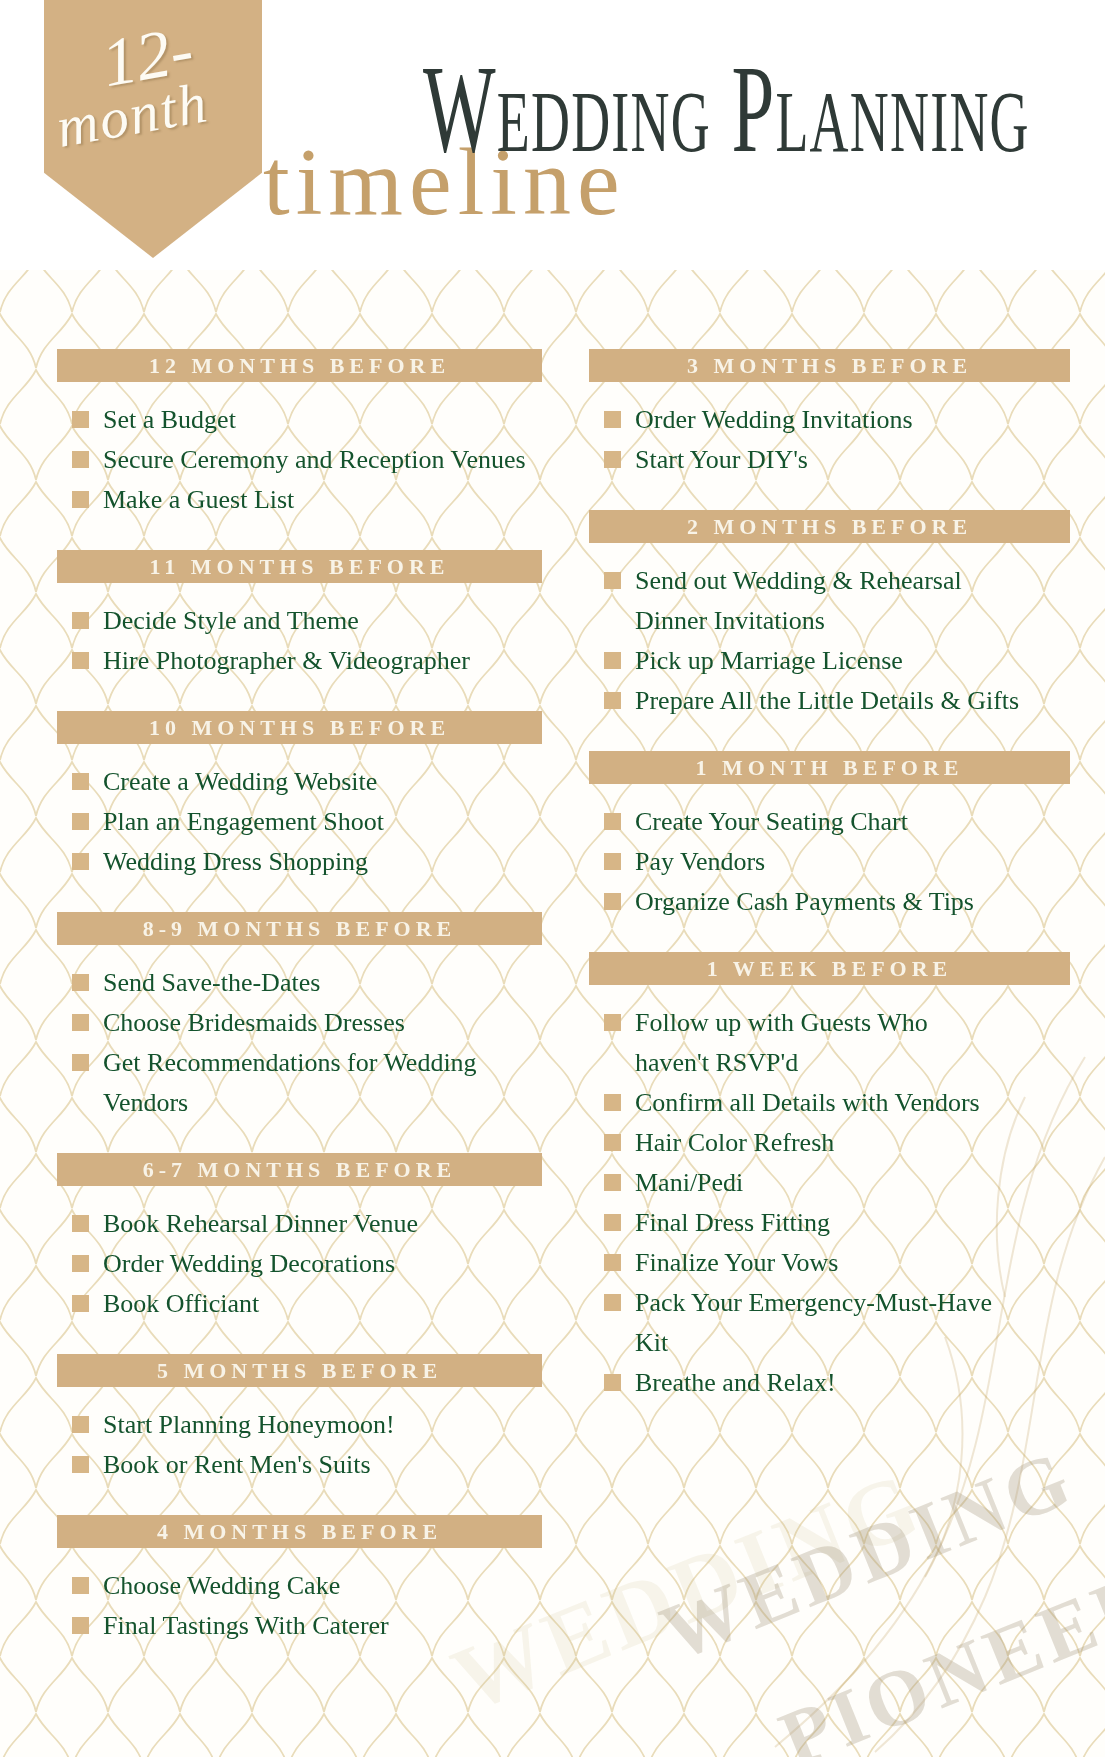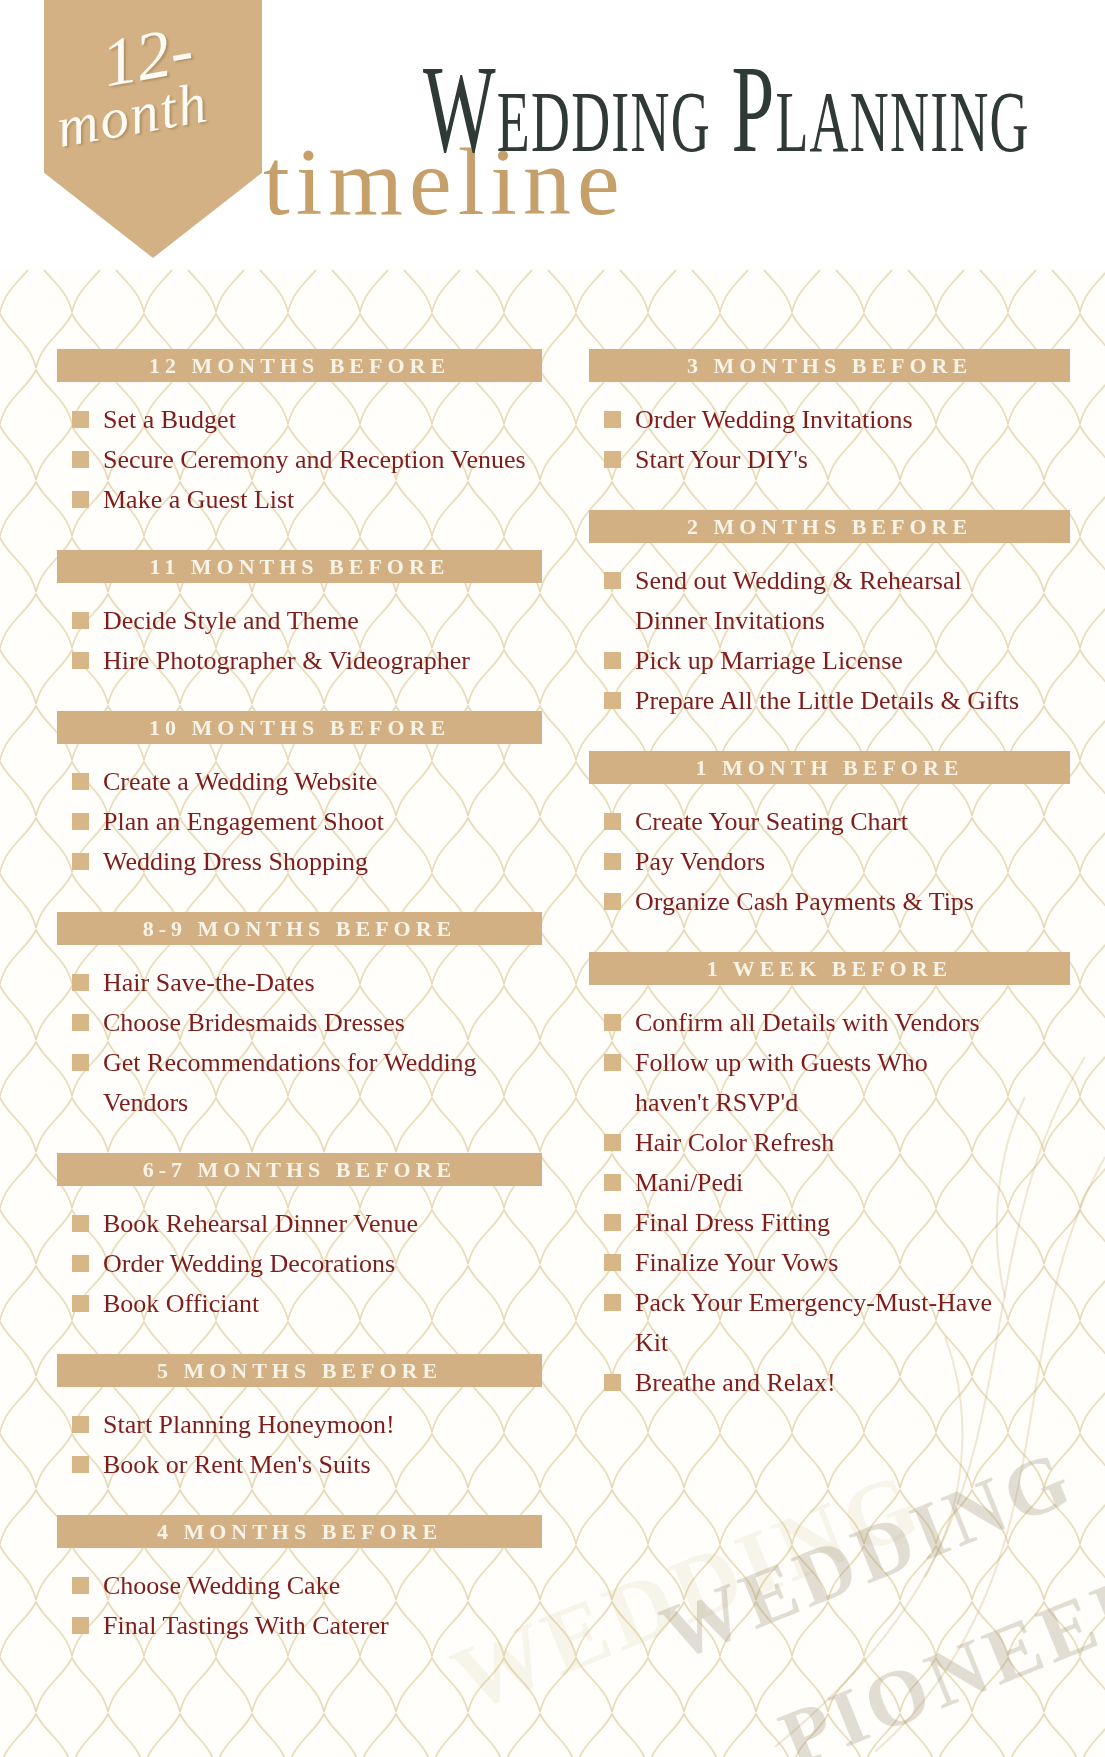--- a/index.html
+++ b/index.html
@@ -55,21 +55,21 @@
     text-align:center; font-weight:bold;
     font-size:22px; letter-spacing:5px;
   }
   .sec-list { list-style:none; margin:18px 0 30px; padding:0 0 0 15px; }
   .sec-list li { display:flex; align-items:flex-start; }
   .bullet {
     flex:0 0 auto; width:17px; height:17px; margin:11px 14px 0 0;
     background:#d7b687;
   }
   .item-text {
-    font-size:26px; line-height:40px; color:#7f1d1d; white-space:pre;
+    font-size:26px; line-height:40px; color:#14532d; white-space:pre;
   }
 
   
   .wm {
     position:absolute; font-weight:bold; letter-spacing:5px;
     font-size:80px; line-height:1; transform:rotate(-22deg);
     pointer-events:none;
   }
   .wm.ghost { color:rgba(201,182,138,.14); font-size:92px; }
   .wm.main  { color:rgba(158,146,118,.30); }
@@ -162,21 +162,21 @@
             <span class="bullet"></span>
             <span class="item-text">Wedding Dress Shopping</span>
           </li>
         </ul>
       </section>
       <section>
         <div class="sec-bar">8-9 MONTHS BEFORE</div>
         <ul class="sec-list">
           <li>
             <span class="bullet"></span>
-            <span class="item-text">Hair Save-the-Dates</span>
+            <span class="item-text">Send Save-the-Dates</span>
           </li>
           <li>
             <span class="bullet"></span>
             <span class="item-text">Choose Bridesmaids Dresses</span>
           </li>
           <li>
             <span class="bullet"></span>
             <span class="item-text">Get Recommendations for Wedding
 Vendors</span>
           </li>
@@ -273,29 +273,29 @@
             <span class="bullet"></span>
             <span class="item-text">Organize Cash Payments &amp; Tips</span>
           </li>
         </ul>
       </section>
       <section>
         <div class="sec-bar">1 WEEK BEFORE</div>
         <ul class="sec-list">
           <li>
             <span class="bullet"></span>
-            <span class="item-text">Confirm all Details with Vendors</span>
-          </li>
-          <li>
-            <span class="bullet"></span>
             <span class="item-text">Follow up with Guests Who
 haven't RSVP'd</span>
           </li>
           <li>
             <span class="bullet"></span>
+            <span class="item-text">Confirm all Details with Vendors</span>
+          </li>
+          <li>
+            <span class="bullet"></span>
             <span class="item-text">Hair Color Refresh</span>
           </li>
           <li>
             <span class="bullet"></span>
             <span class="item-text">Mani/Pedi</span>
           </li>
           <li>
             <span class="bullet"></span>
             <span class="item-text">Final Dress Fitting</span>
           </li>

